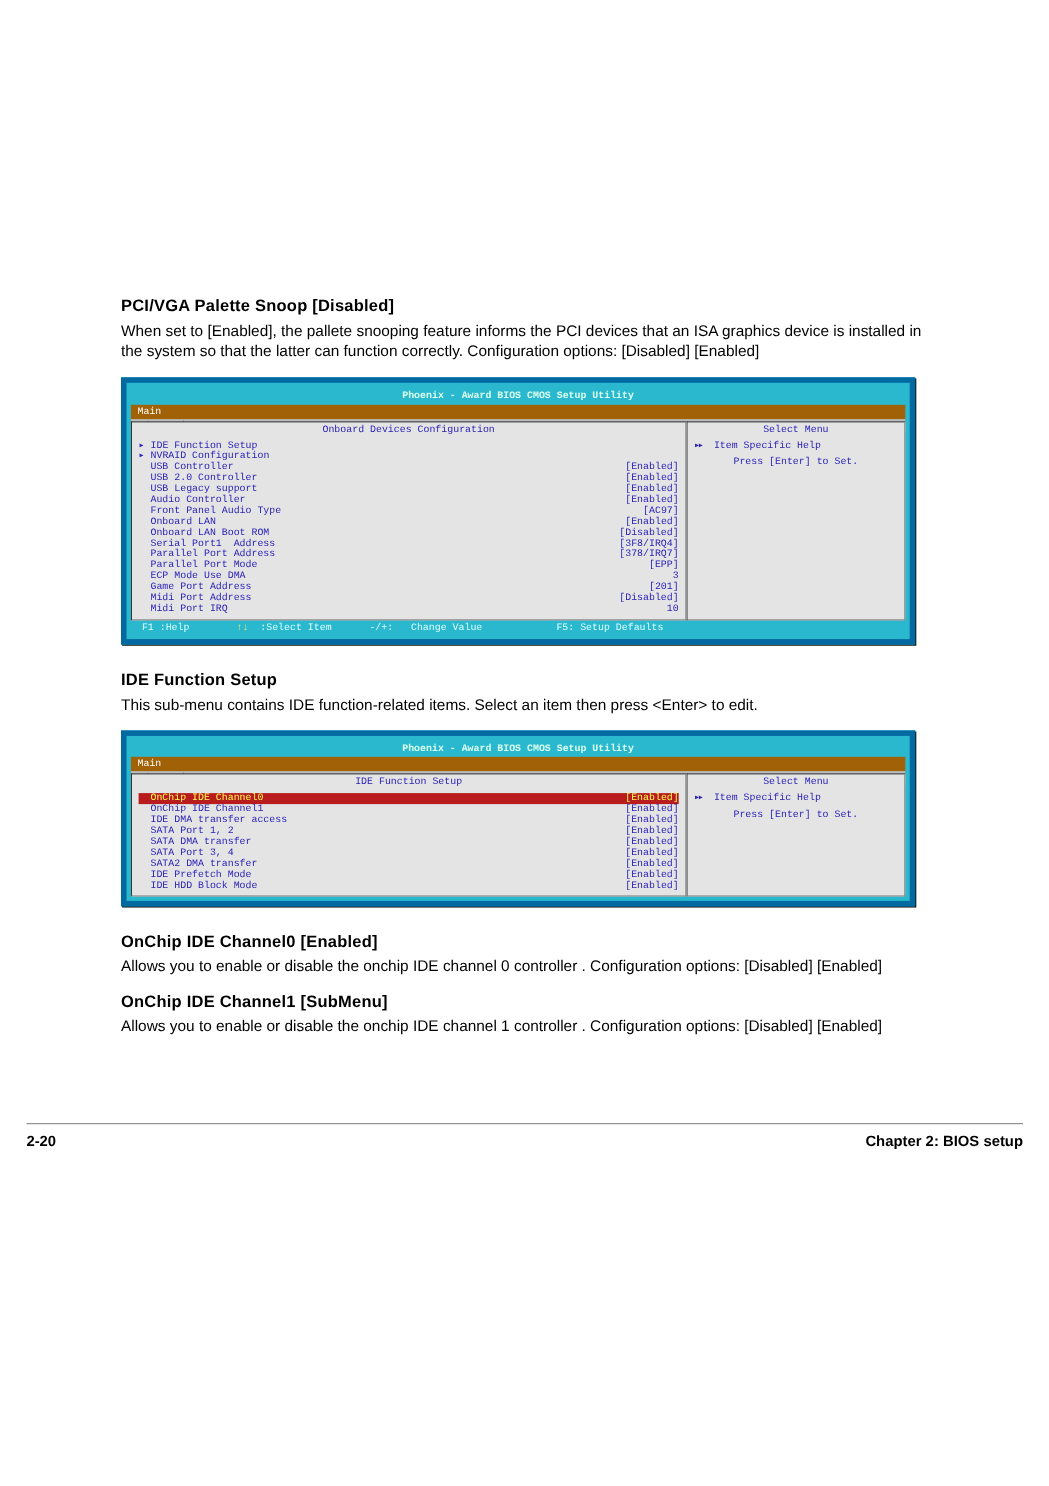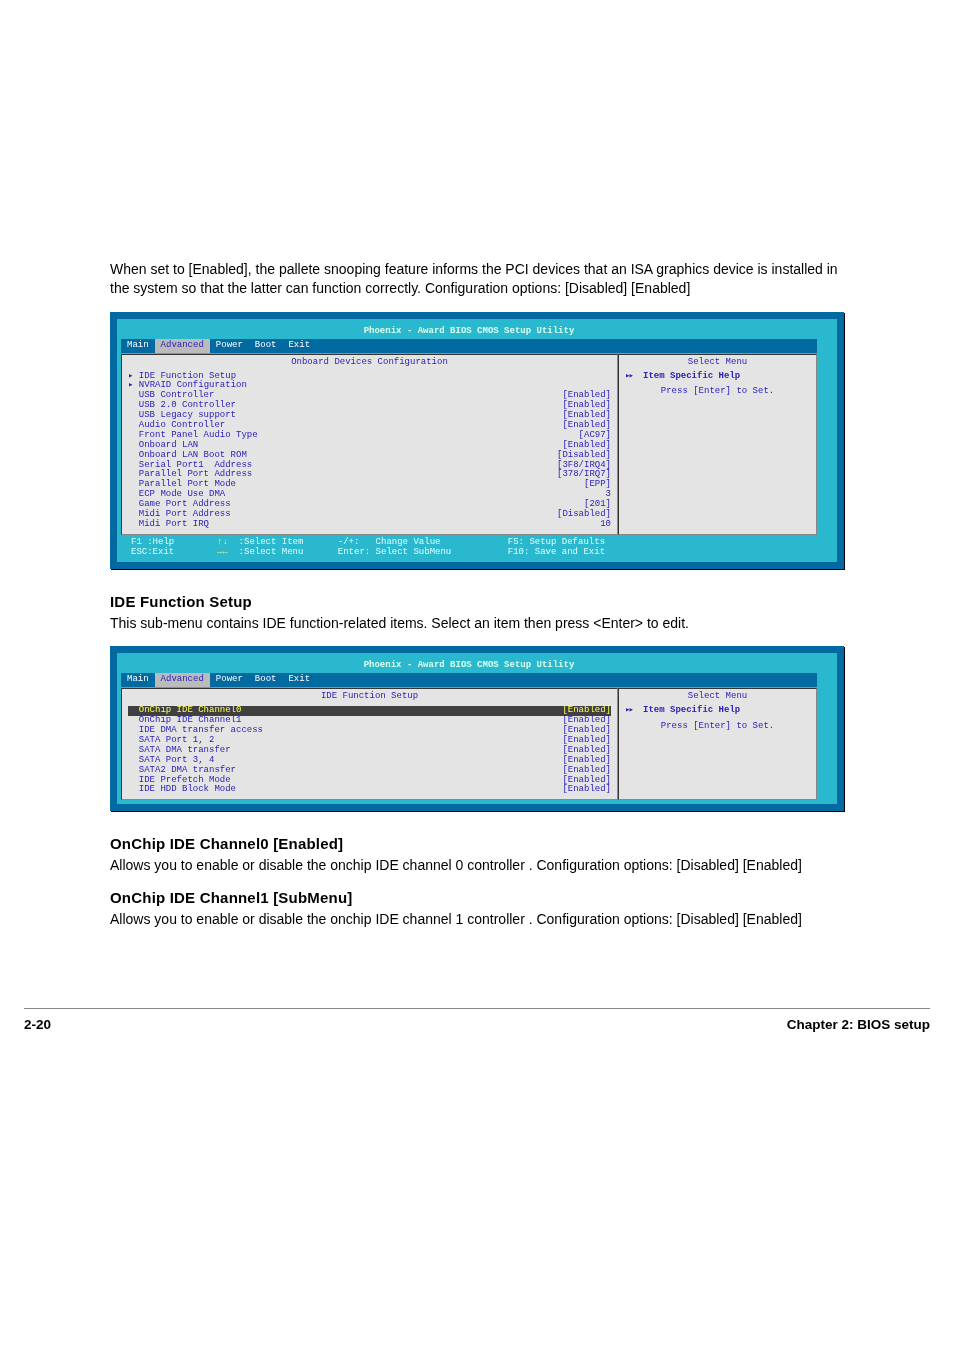--- a/index.html
+++ b/index.html
@@ -26,41 +26,42 @@
   }
   h2.section {
     font-weight: bold;
     font-size: 18.5px;
     margin: 18px 0 14px 0;
   }
   h2.section .num { letter-spacing: 1.5px; margin-right: 18px;}
   
   .bios {
     background:#2ab8cf;
-    border:7px solid #0369a1;
+    border:5px solid #0369a1;
     box-shadow: 1px 1px 0 #000;
-    margin: 10px 0 24px 0;
-    padding: 4px 20px 0 4px;
+    margin: 10px 12px 24px 0;
+    padding: 4px 4px 0 4px;
     font-family: "Courier New", monospace;
     font-size: 9px;
     line-height: 1.1;
     color:#dff;
   }
   .bios .title {
     text-align:center;
     color:#dfe;
     padding:4px 0 2px 0;
     font-weight:bold;
   }
   .tabs {
     display:flex;
-    background:#0369a1;
+    background:#a16207;
     color:#fff;
     align-items:stretch;
     height:14px;
+    flex-direction:column;
   }
   .tabs span {
     padding:2px 6px 1px 6px;
     font-weight:normal;
   }
   .tabs .active {
     background:#bbb;
     color:#2c22b8;
   }
   .panel-row { display:flex; padding:1px 0 0 0;}
@@ -83,23 +84,23 @@
   .rightcol {
     background:#e4e4e4;
     color:#2c22b8;
     width:185px;
     border:1px inset #888;
     padding:3px 6px;
   }
   .rightcol .hd{text-align:center;margin-bottom:4px;}
   .row { display:flex; justify-content:space-between; white-space:pre;}
   .row .tri{color:#2c22b8;}
-  .row.sel{background:#404040; color:#ff5;}
+  .row.sel{background:#b91c1c; color:#ff5;}
   .row span.val{ }
-  .help-item{display:flex;align-items:center;margin-bottom:1px;font-weight:bold;}
+  .help-item{display:flex;align-items:center;margin-bottom:1px;}
   .help-item .ic{width:18px;display:inline-block;}
   .ff{font-size:9px;text-align:center;}
   .bios .footer{
     color:#dff;
     padding:3px 4px 4px 10px;
   }
   .bios .footer .line{display:flex; white-space:pre;}
   .bios .footer .sym{color:#ffe36b;display:inline-block;}
   .page-footer{
     border-top:1px solid #888;
@@ -112,20 +113,21 @@
   }
   .arrows-icon::before{content:"↑↓";}
   .lr-icon::before{content:"→←";}
   .ffwd-icon::before{content:"▸▸";font-size:9px;letter-spacing:-2px;}
 </style>
 </head>
 <body>
 
 <div class="page">
 
+  <h3 class="option">PCI/VGA Palette Snoop [Disabled]</h3>
   <p class="body">When set to [Enabled], the pallete snooping feature informs the PCI devices that an ISA graphics device is installed in the system so that the latter can function correctly. Configuration options: [Disabled] [Enabled]</p>
 
 
   <div class="bios">
     <div class="title">Phoenix - Award BIOS CMOS Setup Utility</div>
     <div class="tabs" id="tabs1">
         <span>Main</span>
         <span class="active">Advanced</span>
         <span>Power</span>
         <span>Boot</span>
@@ -162,26 +164,20 @@
         <div class="ff" style="margin-top:6px;">Press [Enter] to Set.</div>
       </div>
     </div>
     <div class="footer">
       <div class="line">
         <span style="width:86px">F1 :Help</span>
         <span class="sym arrows-icon"></span><span style="width:110px">  :Select Item</span>
         <span style="width:170px">-/+:   Change Value</span>
         <span>F5: Setup Defaults</span>
       </div>
-      <div class="line">
-        <span style="width:86px">ESC:Exit</span>
-        <span class="sym lr-icon"></span><span style="width:110px">  :Select Menu</span>
-        <span style="width:170px">Enter: Select SubMenu</span>
-        <span>F10: Save and Exit</span>
-      </div>
     </div>
   </div>
 
   <h3 class="option">IDE Function Setup</h3>
   <p class="body">This sub-menu contains IDE function-related items. Select an item then press &lt;Enter&gt; to edit.</p>
 
   <div class="bios" style="padding-bottom:4px;">
     <div class="title">Phoenix - Award BIOS CMOS Setup Utility</div>
     <div class="tabs" id="tabs2">
         <span>Main</span>

